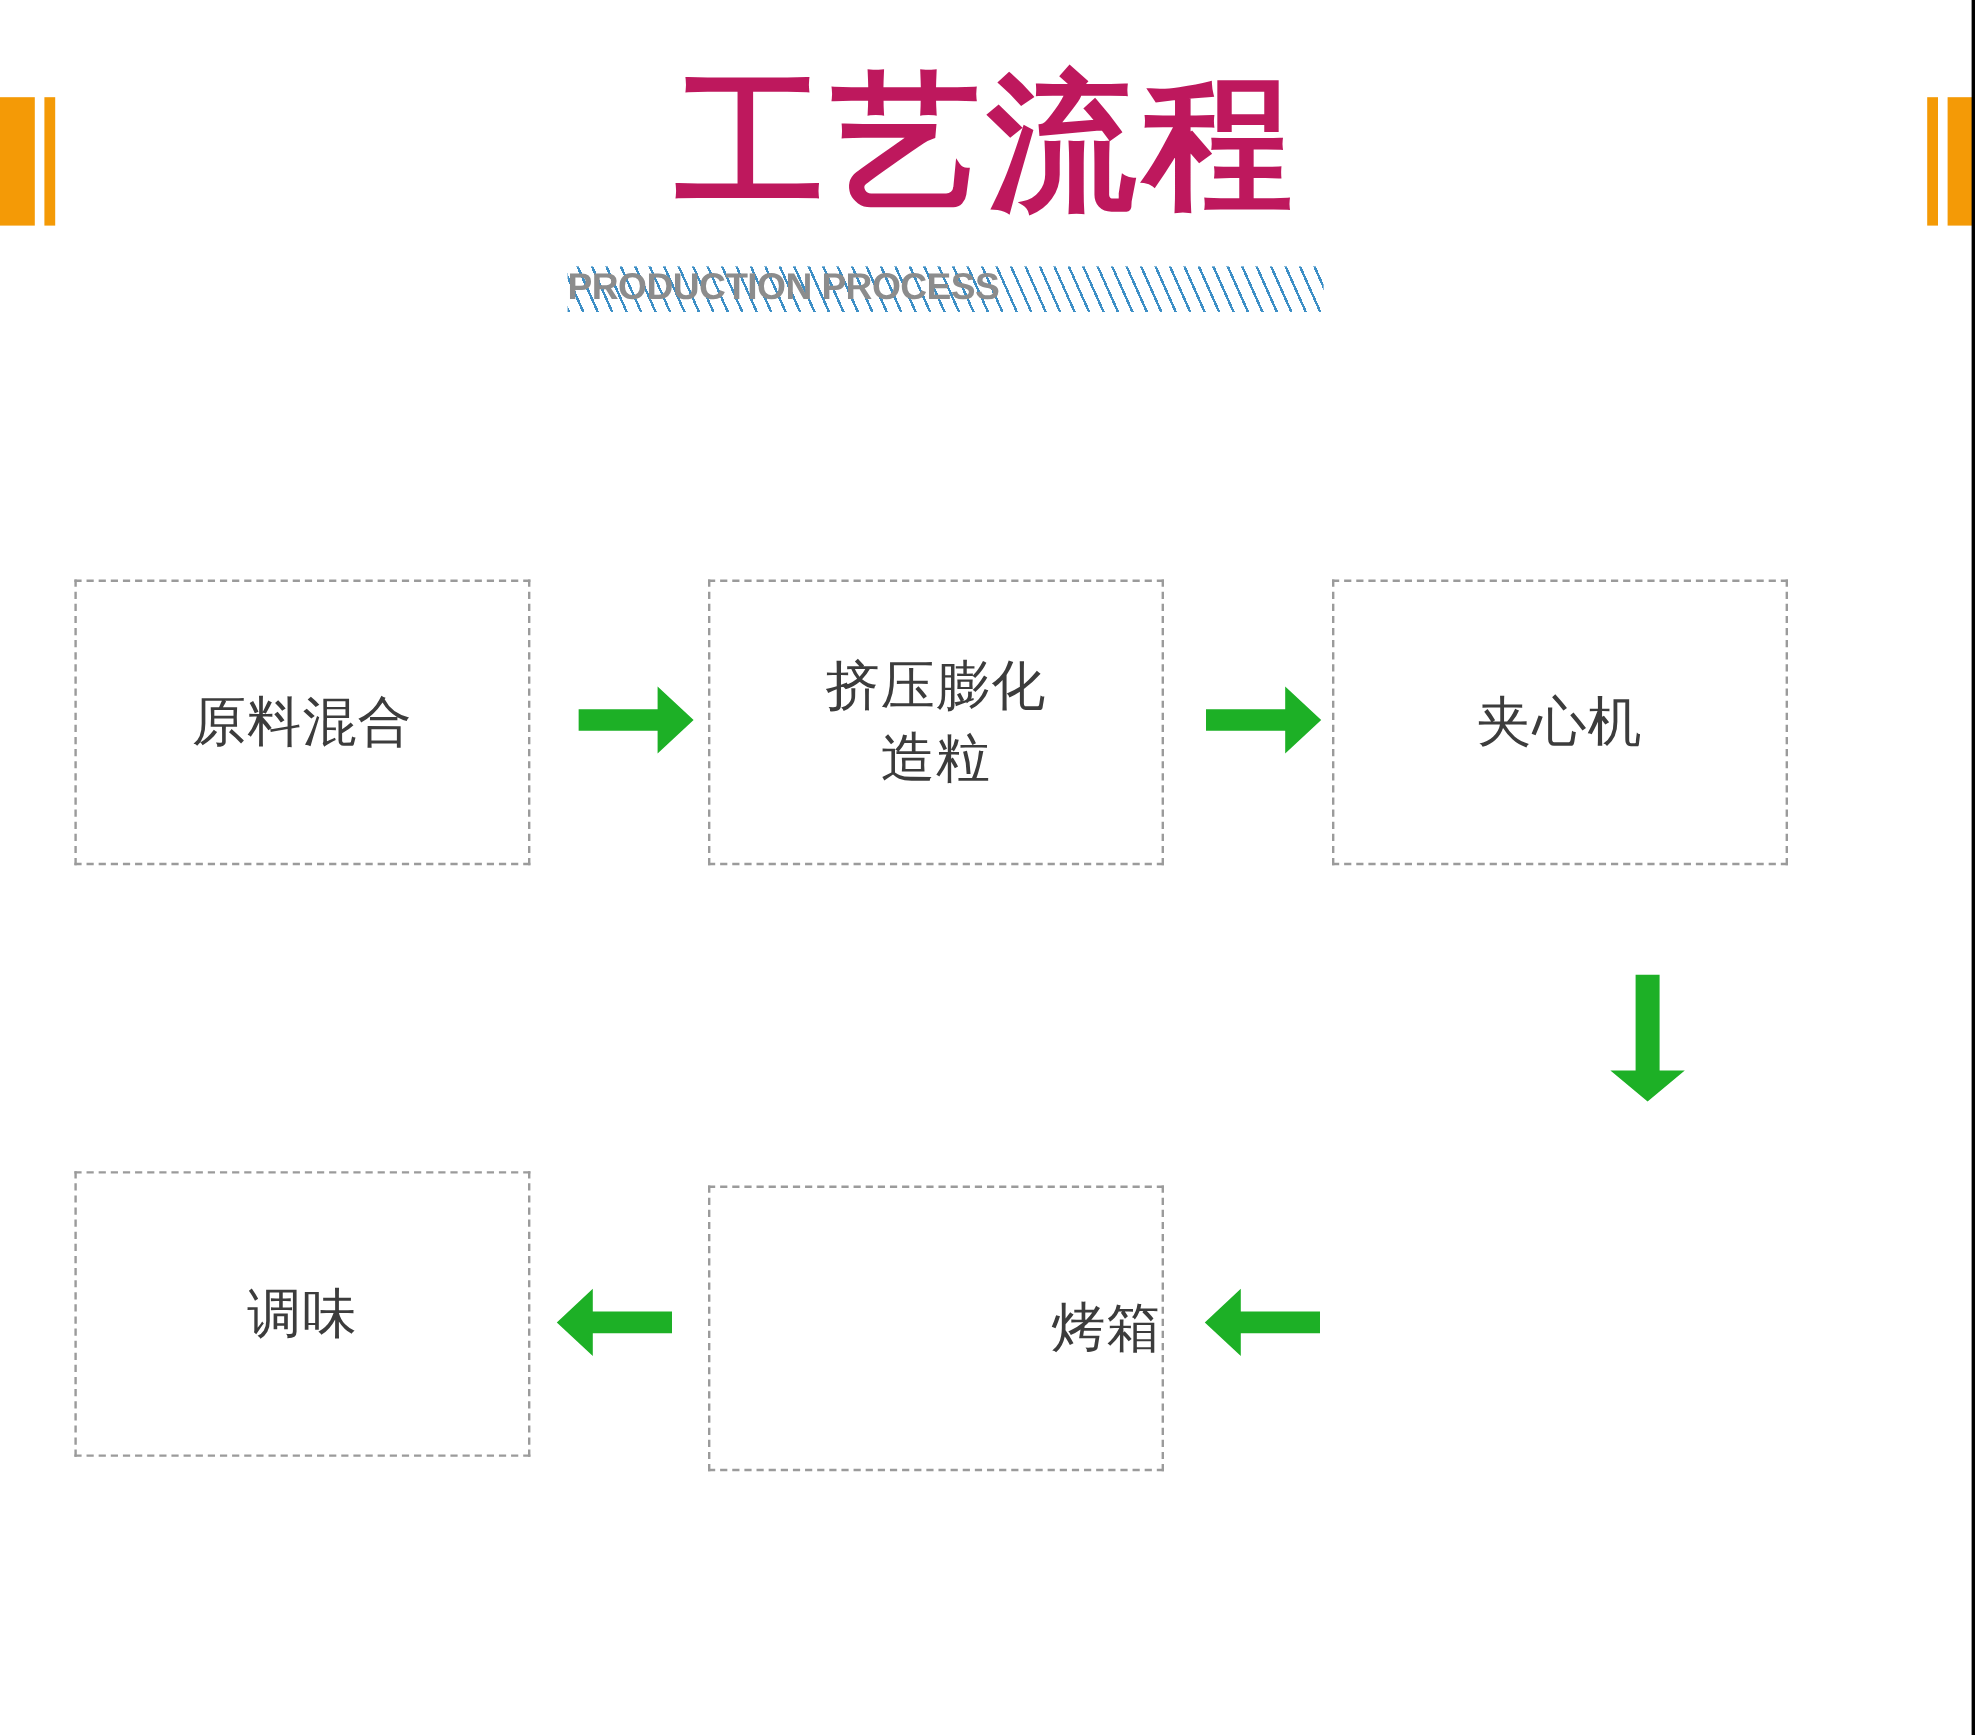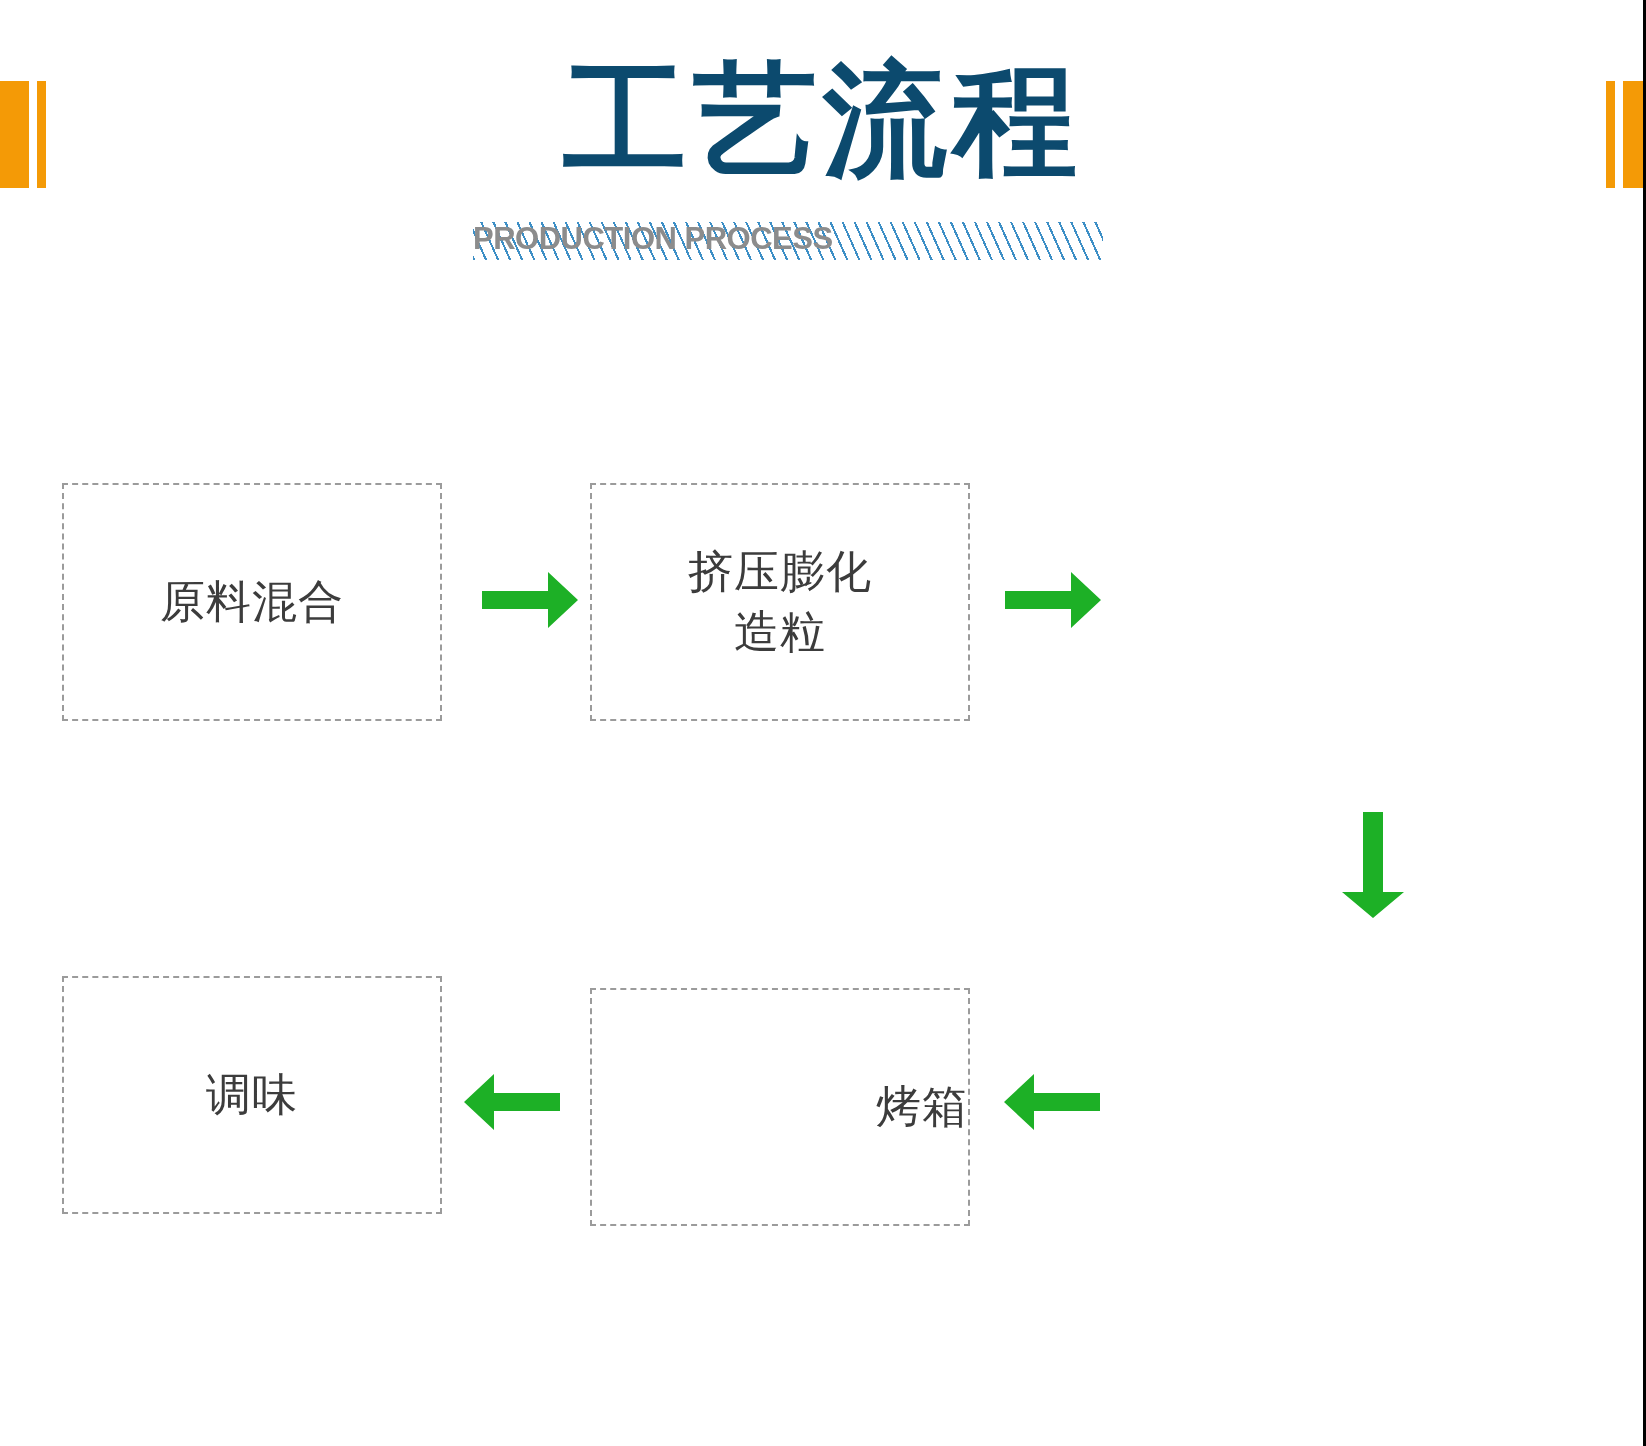--- a/index.html
+++ b/index.html
@@ -46,21 +46,21 @@
   }
   .title {
     position: absolute;
     left: 0;
     top: 58px;
     width: 1646px;
     text-align: center;
     font-size: 124px;
     line-height: 1;
     font-weight: bold;
-    color: #0c4a6e;
+    color: #be185d;
     letter-spacing: 6px;
   }
   .subtitle-wrap {
     position: absolute;
     left: 473px;
     top: 216px;
     width: 630px;
     height: 46px;
   }
   .hatch {
@@ -150,20 +150,23 @@
     </div>
   </div>
 
   <div class="flow-box box-2">
     <span class="box-label">挤压膨化
 造粒</span>
   </div>
   <div class="flow-box box-1">
     <span class="box-label">原料混合</span>
   </div>
+  <div class="flow-box box-3">
+    <span class="box-label">夹心机</span>
+  </div>
 
   <div class="flow-box box-5">
     <span class="box-label">烤箱</span>
   </div>
   <div class="flow-box box-4">
     <span class="box-label">调味</span>
   </div>
 
   <div class="arrow arrow-r1">
     <svg width="100" height="80" viewBox="0 0 100 80">

